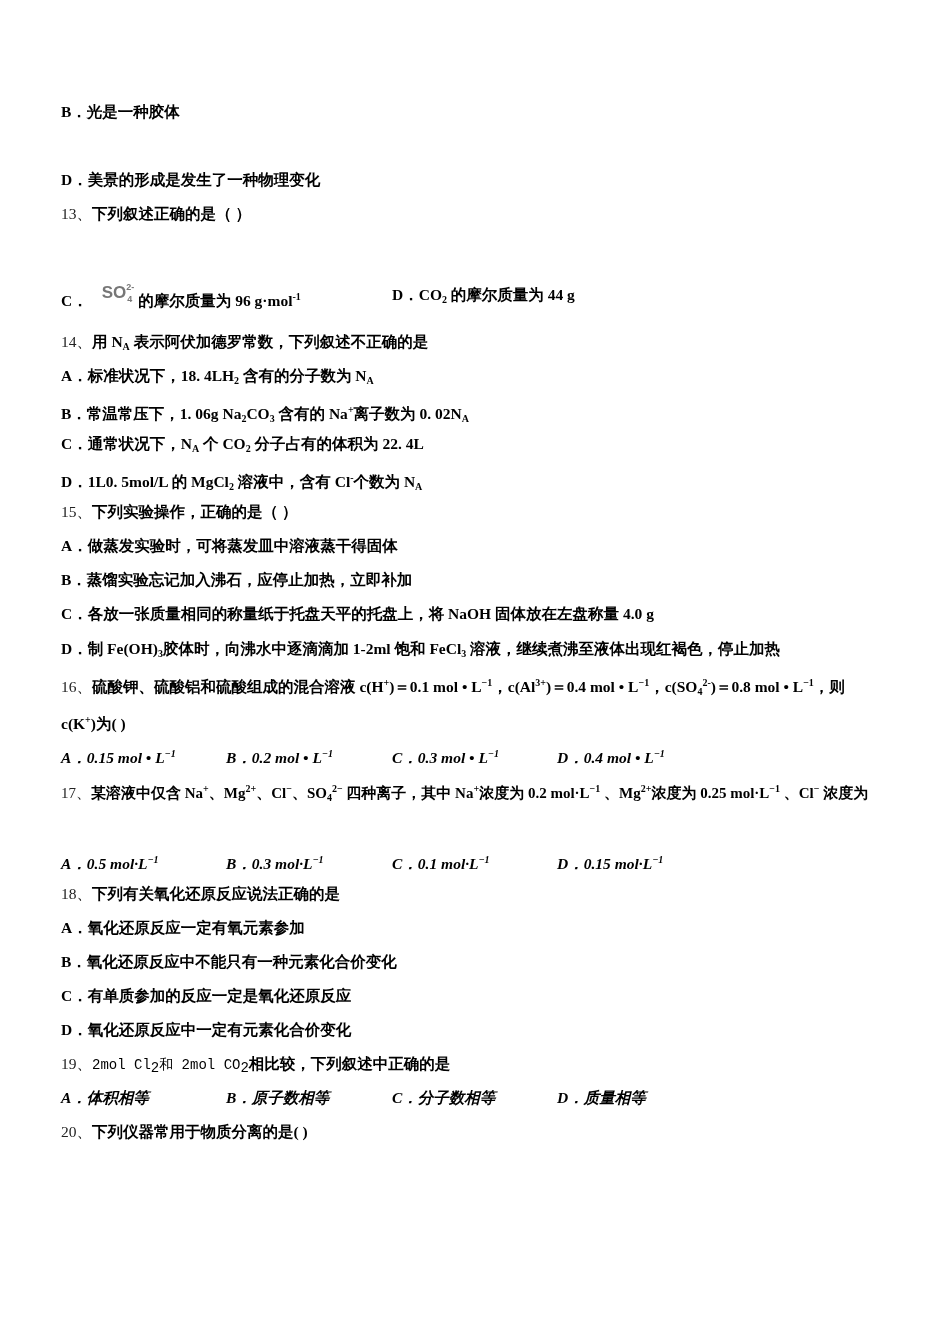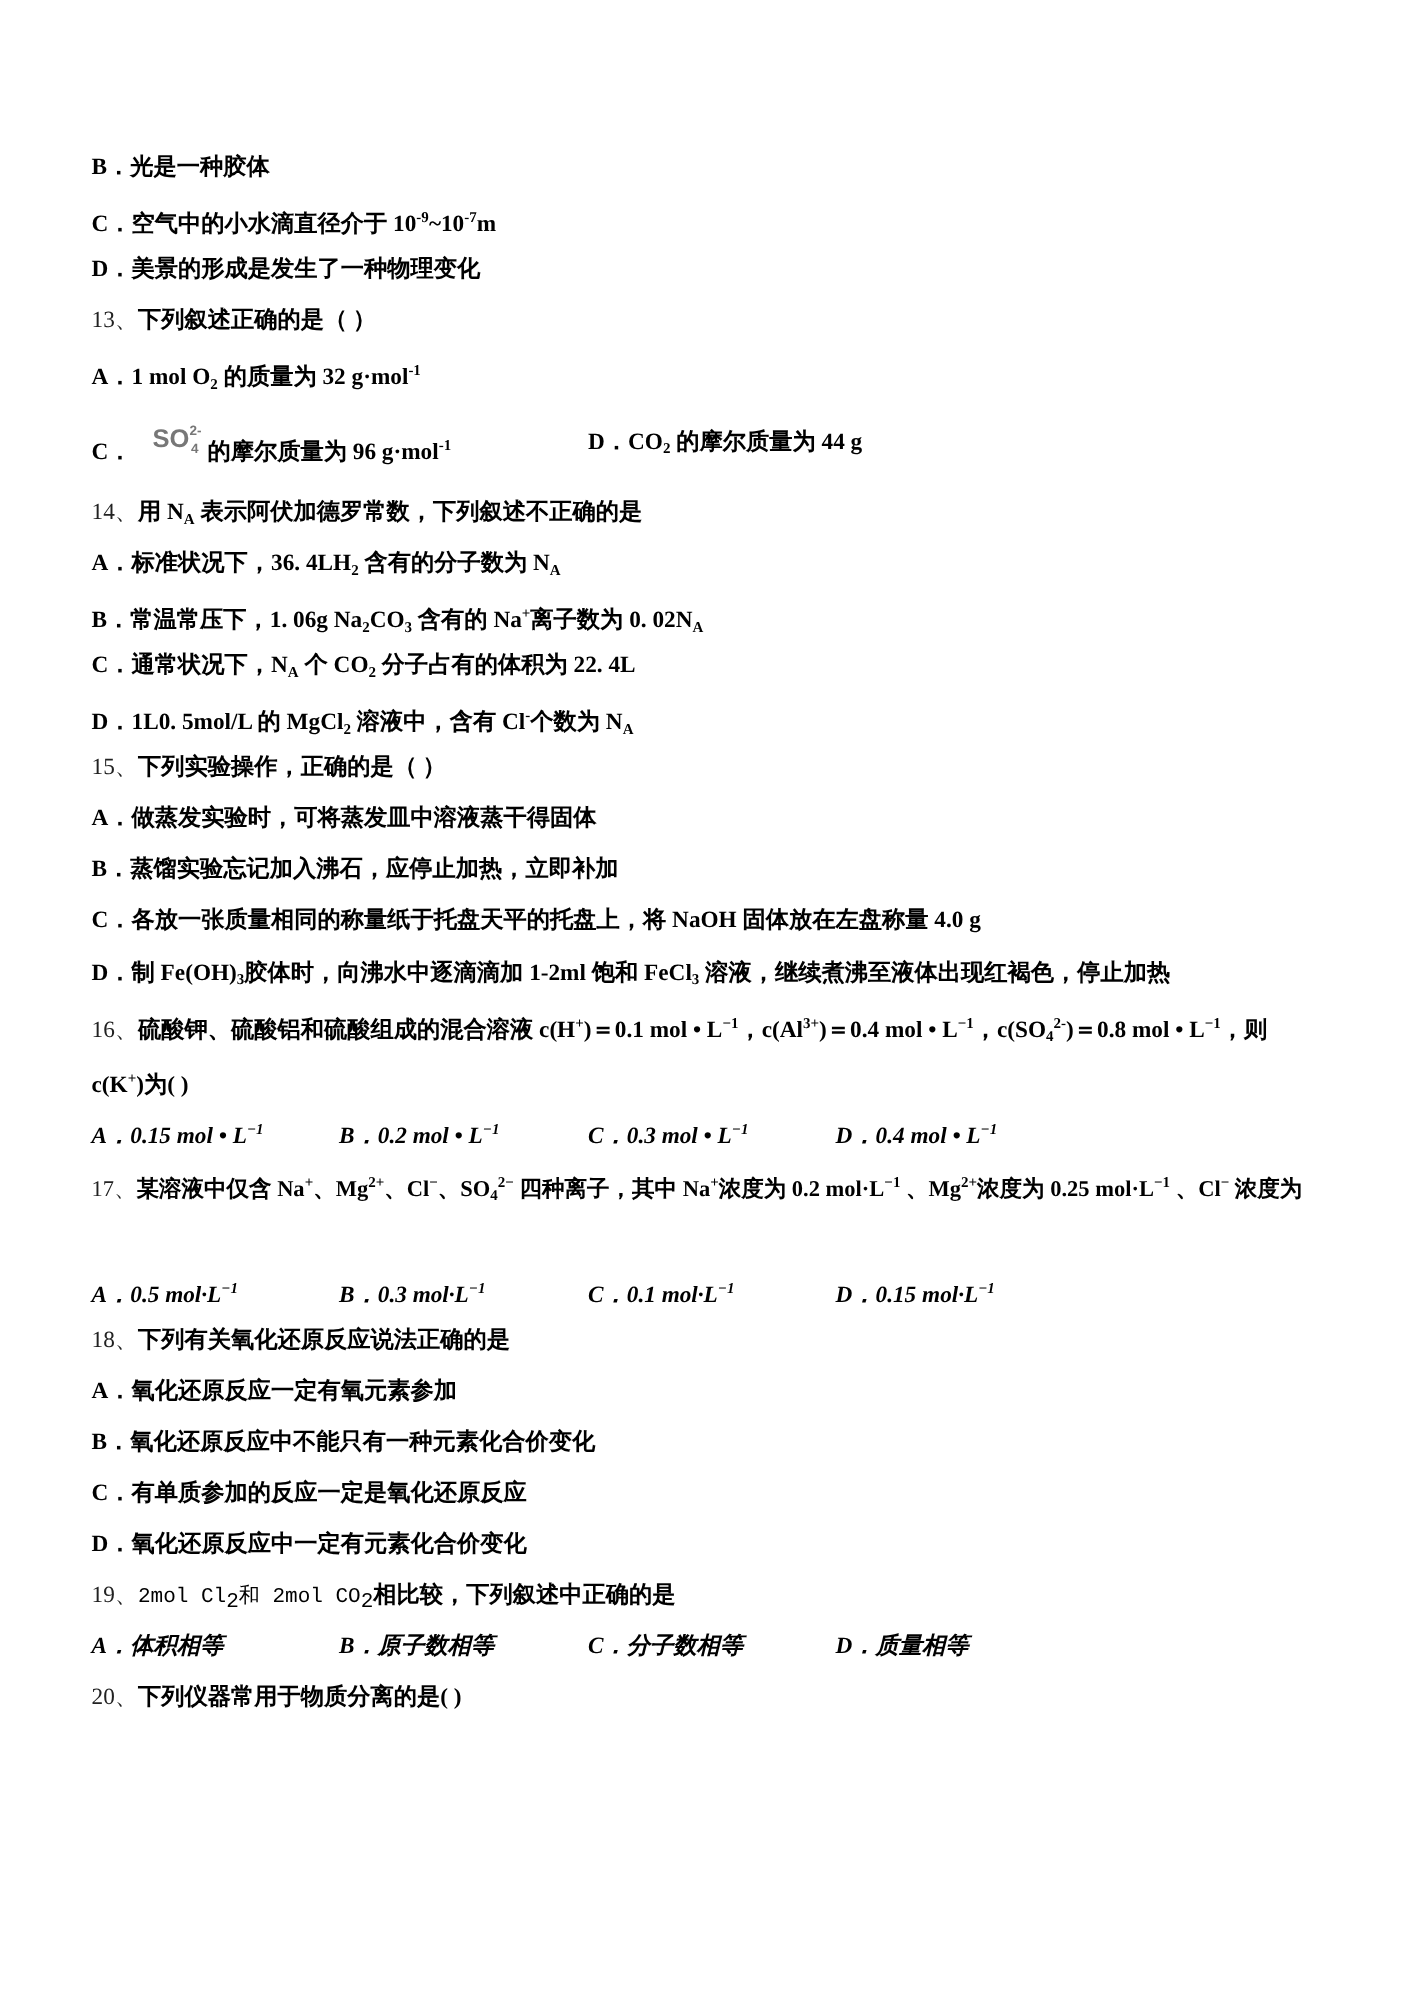--- a/index.html
+++ b/index.html
@@ -26,45 +26,39 @@
   .mono { font-family: "Liberation Mono", "DejaVu Sans Mono", monospace; font-weight: normal; font-size: 14px; }
 </style>
 </head>
 <body>
 
 <div class="page">
 
   <div class="line" style="top:102px">
     <span>B．</span><span>光是一种胶体</span>
   </div>
-  <div class="line" style="top:136px">
-    <span>C．</span><span>空气中的小水滴直径介于 10</span><span class="sup">-9</span><span>~10</span><span class="sup">-7</span><span>m</span>
-  </div>
   <div class="line" style="top:170px">
     <span>D．</span><span>美景的形成是发生了一种物理变化</span>
   </div>
 
   <div class="line" style="top:204px">
     <span class="qnum">13、</span><span>下列叙述正确的是（    ）</span>
-  </div>
-  <div class="line" style="top:238px">
-    <span>A．</span><span>1 mol O</span><span class="sub">2</span><span> 的质量为 32 g·mol</span><span class="sup">-1</span>
   </div>
   <div class="line" style="top:285px">
     <span>C．</span><span class="so4img"><span>SO</span><span class="s1">2-</span><span class="s2">4</span></span><span>的摩尔质量为 96 g·mol</span><span class="sup">-1</span>
   </div>
   <div class="line" style="top:285px; left:377px">
     <span>D．</span><span>CO</span><span class="sub">2</span><span> 的摩尔质量为 44 g</span>
   </div>
 
   <div class="line" style="top:332px">
     <span class="qnum">14、</span><span>用 N</span><span class="sub">A</span><span> 表示阿伏加德罗常数，下列叙述不正确的是</span>
   </div>
   <div class="line" style="top:366px">
-    <span>A．</span><span>标准状况下，36. 4LH</span><span class="sub">2</span><span> 含有的分子数为 N</span><span class="sub">A</span>
+    <span>A．</span><span>标准状况下，18. 4LH</span><span class="sub">2</span><span> 含有的分子数为 N</span><span class="sub">A</span>
   </div>
   <div class="line" style="top:400px">
     <span>B．</span><span>常温常压下，1. 06g  Na</span><span class="sub">2</span><span>CO</span><span class="sub">3</span><span> 含有的 Na</span><span class="sup">+</span><span>离子数为 0. 02N</span><span class="sub">A</span>
   </div>
   <div class="line" style="top:434px">
     <span>C．</span><span>通常状况下，N</span><span class="sub">A</span><span> 个 CO</span><span class="sub">2</span><span> 分子占有的体积为 22. 4L</span>
   </div>
   <div class="line" style="top:468px">
     <span>D．</span><span>1L0. 5mol/L 的 MgCl</span><span class="sub">2</span><span> 溶液中，含有 Cl</span><span class="sup">-</span><span>个数为 N</span><span class="sub">A</span>
   </div>

